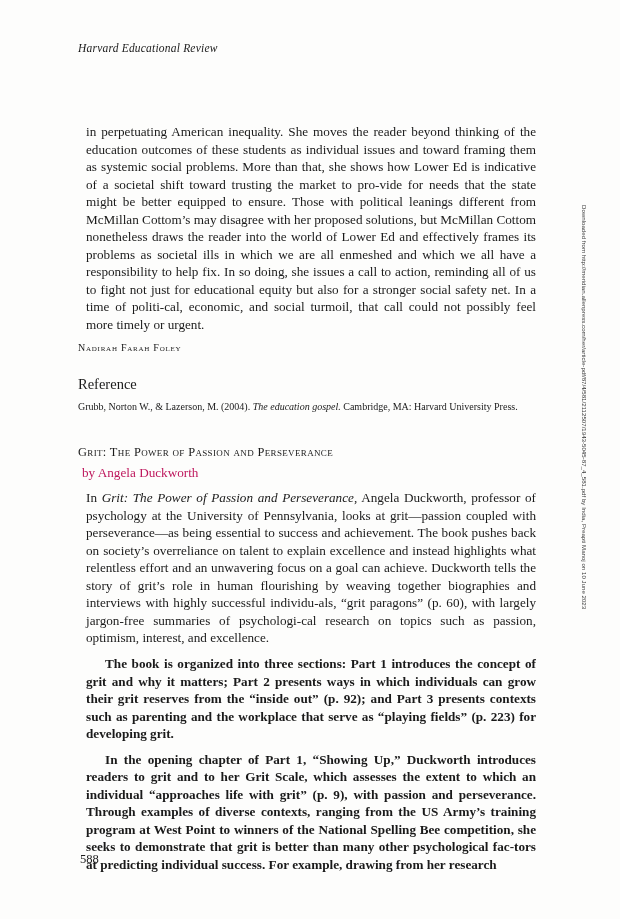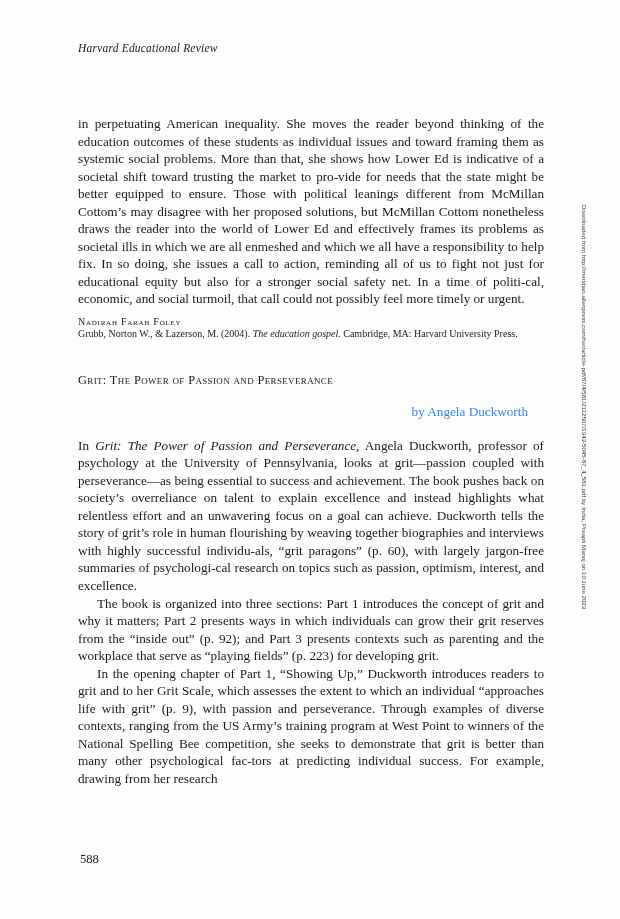--- a/index.html
+++ b/index.html
@@ -34,30 +34,31 @@
   }
 
   .column {
     position: absolute;
     left: 78px;
     top: 115px;
     width: 466px;
   }
 
   p.body-text {
-    margin: 0;
+    margin: 8px;
     font-size: 13.2px;
     line-height: 17.55px;
     text-align: justify;
     text-justify: inter-word;
     hyphens: manual;
     color: #1a1a1a;
   }
   p.indent {
     text-indent: 19px;
+    font-weight: bold;
   }
 
   .byline {
     margin: 8px 0 0 0;
     font-size: 10px;
     font-variant: small-caps;
     letter-spacing: 0.75px;
     color: #1a1a1a;
   }
 
@@ -86,25 +87,24 @@
   }
   .book-title {
     margin: 0;
     font-size: 12.4px;
     font-variant: small-caps;
     letter-spacing: 0.35px;
     line-height: 16.5px;
     color: #1a1a1a;
   }
   .book-author {
-    margin: 16px;
+    margin: 4px;
     font-size: 13.2px;
     line-height: 16.5px;
-    color: #3b82f6;
-    text-align: right;
+    color: #be185d;
   }
   .book-pub {
     margin: 0 0 9px 0;
     font-size: 13.2px;
     font-style: italic;
     line-height: 16.5px;
     color: #1a1a1a;
   }
 
   .folio {
@@ -134,20 +134,21 @@
 <div class="page">
 
   <div class="running-head">Harvard Educational Review</div>
 
   <div class="column">
 
     <p class="body-text">in perpetuating American inequality. She moves the reader beyond thinking of the education outcomes of these students as individual issues and toward framing them as systemic social problems. More than that, she shows how Lower Ed is indicative of a societal shift toward trusting the market to pro-vide for needs that the state might be better equipped to ensure. Those with political leanings different from McMillan Cottom’s may disagree with her proposed solutions, but McMillan Cottom nonetheless draws the reader into the world of Lower Ed and effectively frames its problems as societal ills in which we are all enmeshed and which we all have a responsibility to help fix. In so doing, she issues a call to action, reminding all of us to fight not just for educational equity but also for a stronger social safety net. In a time of politi-cal, economic, and social turmoil, that call could not possibly feel more timely or urgent.</p>
 
     <p class="byline">Nadirah Farah Foley</p>
 
+    <h2 class="section-heading">Reference</h2>
 
     <p class="reference-entry"><span>Grubb, Norton W., &amp; Lazerson, M. (2004). </span><i>The education gospel.</i><span> Cambridge, MA: Harvard University Press.</span></p>
 
     <div class="review-head">
       <p class="book-title">Grit: The Power of Passion and Perseverance</p>
       <p class="book-author">by Angela Duckworth</p>
     </div>
 
     <p class="body-text"><span>In </span><i>Grit: The Power of Passion and Perseverance</i><span>, Angela Duckworth, professor of psychology at the University of Pennsylvania, looks at grit—passion coupled with perseverance—as being essential to success and achievement. The book pushes back on society’s overreliance on talent to explain excellence and instead highlights what relentless effort and an unwavering focus on a goal can achieve. Duckworth tells the story of grit’s role in human flourishing by weaving together biographies and interviews with highly successful individu-als, “grit paragons” (p. 60), with largely jargon-free summaries of psychologi-cal research on topics such as passion, optimism, interest, and excellence.</span></p>
 

